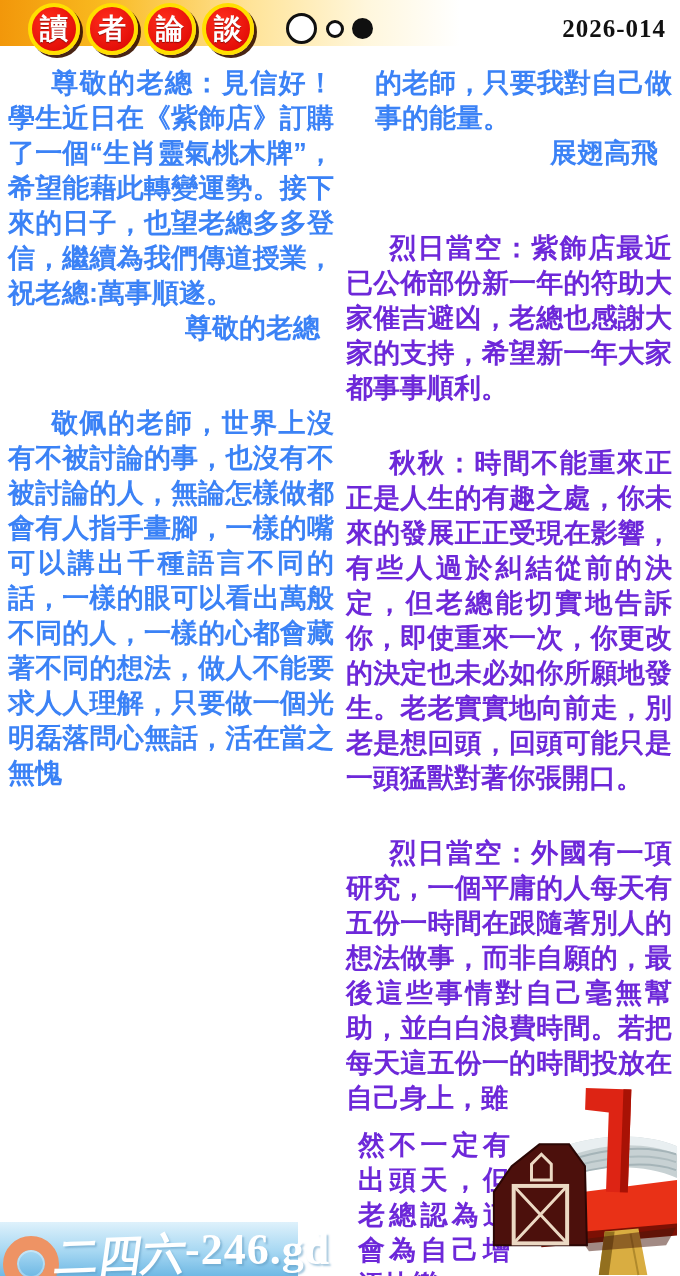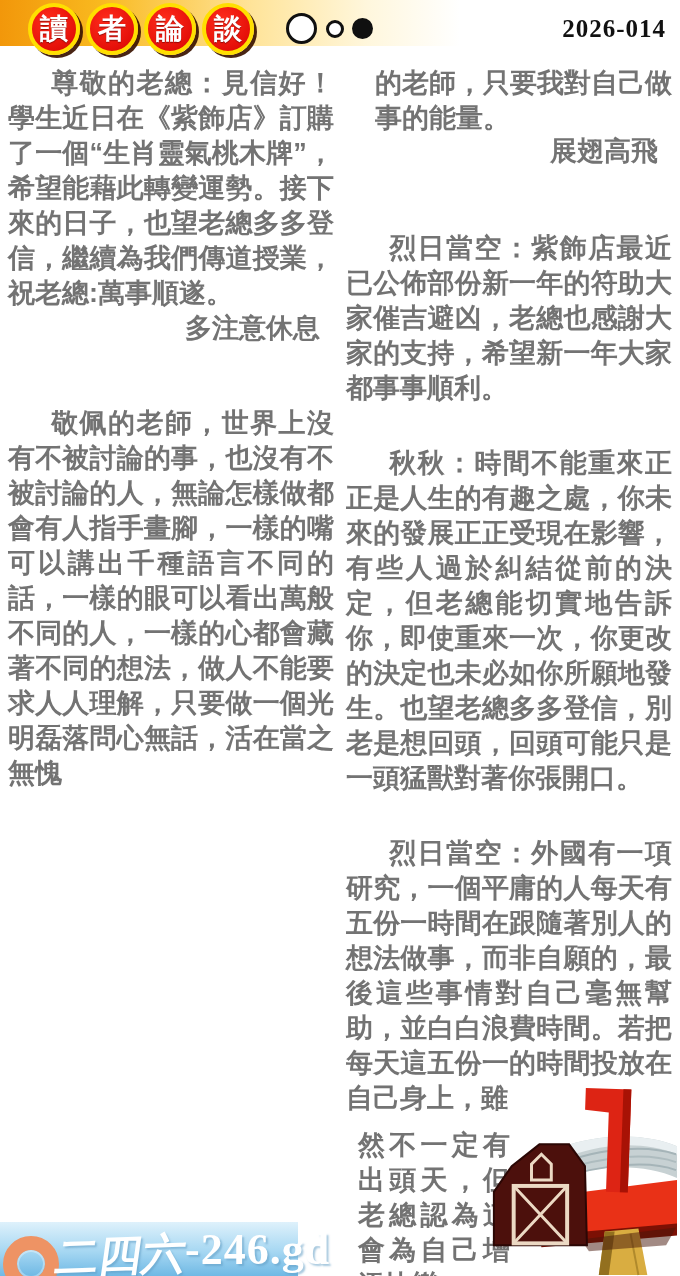--- a/index.html
+++ b/index.html
@@ -23,26 +23,26 @@
   .dot-small{left:326px;top:20px;width:18px;height:18px;border:3px solid #101010;background:#fff;}
   .dot-filled{left:352px;top:18px;width:21px;height:21px;background:#101010;}
   .issue{position:absolute;right:14px;top:15px;font-family:"Liberation Serif","DejaVu Serif",serif;
     font-size:25px;font-weight:bold;color:#111;letter-spacing:1px;}
 
   
   .col{position:absolute;top:66px;width:326px;font-size:27px;line-height:35px;
     font-weight:bold;text-align:justify;}
   .col-left{left:8px;}
   .col-right{left:346px;}
-  .red{color:#737373;}
-  .black{color:#737373;}
+  .red{color:#3b82f6;}
+  .black{color:#6d28d9;}
   .para{margin:0;text-indent:1.6em;}
   .para.noindent{text-indent:0;margin-left:29px;}
   .sig{text-align:right;padding-right:14px;margin:0 0 60px 0;}
-  .col-right .sig{font-family:Liberation Mono, monospace;}
+  .col-right .sig{}
   .gap-after{margin-bottom:40px;}
   .tail{margin:12px;width:152px;text-indent:0;}
 
   
   .watermark{position:absolute;left:0;top:1222px;width:298px;height:54px;z-index:5;
     background:linear-gradient(180deg,rgba(210,236,250,.72) 0%,rgba(150,208,240,.85) 55%,rgba(104,181,227,.95) 100%);}
   .ring{position:absolute;left:3px;top:14px;width:28px;height:28px;border-radius:50%;
     border:14px solid #ee9364;box-sizing:content-box;
     box-shadow:inset 0 0 0 2px rgba(255,255,255,.35);}
   .brand{position:absolute;left:56px;top:2px;white-space:nowrap;color:#ffffff;}
@@ -77,29 +77,29 @@
       </div>
     </div>
     <span class="dot dot-big"></span>
     <span class="dot dot-small"></span>
     <span class="dot dot-filled"></span>
     <div class="issue">2026-014</div>
   </div>
 
   <div class="col col-left">
     <p class="para red">尊敬的老總：見信好！學生近日在《紫飾店》訂購了一個“生肖靈氣桃木牌”，希望能藉此轉變運勢。接下來的日子，也望老總多多登信，繼續為我們傳道授業，祝老總:萬事順遂。</p>
-    <div class="sig red">多注意休息</div>
+    <div class="sig red">尊敬的老總</div>
     <p class="para red">敬佩的老師，世界上沒有不被討論的事，也沒有不被討論的人，無論怎樣做都會有人指手畫腳，一樣的嘴可以講出千種語言不同的話，一樣的眼可以看出萬般不同的人，一樣的心都會藏著不同的想法，做人不能要求人人理解，只要做一個光明磊落問心無話，活在當之無愧</p>
   </div>
 
   <div class="col col-right">
     <p class="para red noindent">的老師，只要我對自己做事的能量。</p>
     <div class="sig red">展翅高飛</div>
     <p class="para black gap-after">烈日當空：紫飾店最近已公佈部份新一年的符助大家催吉避凶，老總也感謝大家的支持，希望新一年大家都事事順利。</p>
-    <p class="para black gap-after">秋秋：時間不能重來正正是人生的有趣之處，你未來的發展正正受現在影響，有些人過於糾結從前的決定，但老總能切實地告訴你，即使重來一次，你更改的決定也未必如你所願地發生。也望老總多多登信，別老是想回頭，回頭可能只是一頭猛獸對著你張開口。</p>
+    <p class="para black gap-after">秋秋：時間不能重來正正是人生的有趣之處，你未來的發展正正受現在影響，有些人過於糾結從前的決定，但老總能切實地告訴你，即使重來一次，你更改的決定也未必如你所願地發生。老老實實地向前走，別老是想回頭，回頭可能只是一頭猛獸對著你張開口。</p>
     <p class="para black">烈日當空：外國有一項研究，一個平庸的人每天有五份一時間在跟隨著別人的想法做事，而非自願的，最後這些事情對自己毫無幫助，並白白浪費時間。若把每天這五份一的時間投放在自己身上，雖</p>
     <p class="tail black">然不一定有出頭天，但老總認為這會為自己增添快樂。</p>
   </div>
 
   <svg class="mailbox" viewBox="0 0 200 194" xmlns="http://www.w3.org/2000/svg">
 
     <path d="M28,98 C68,54 150,44 197,64 L197,96 C152,76 82,84 46,118 Z" fill="#c7d1d3"></path>
     <path d="M28,98 C68,54 150,44 197,64 L197,72 C152,54 84,62 38,106 Z" fill="#e9eff1"></path>
     <path d="M58,92 C100,68 160,60 196,72" stroke="#a5b4b8" stroke-width="2" fill="none"></path>
     <path d="M52,100 C100,76 162,68 196,80" stroke="#aebcbf" stroke-width="2" fill="none"></path>

